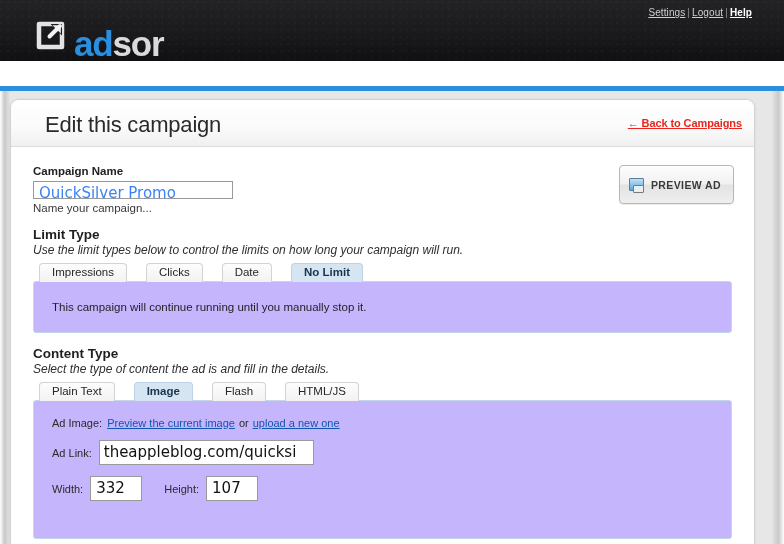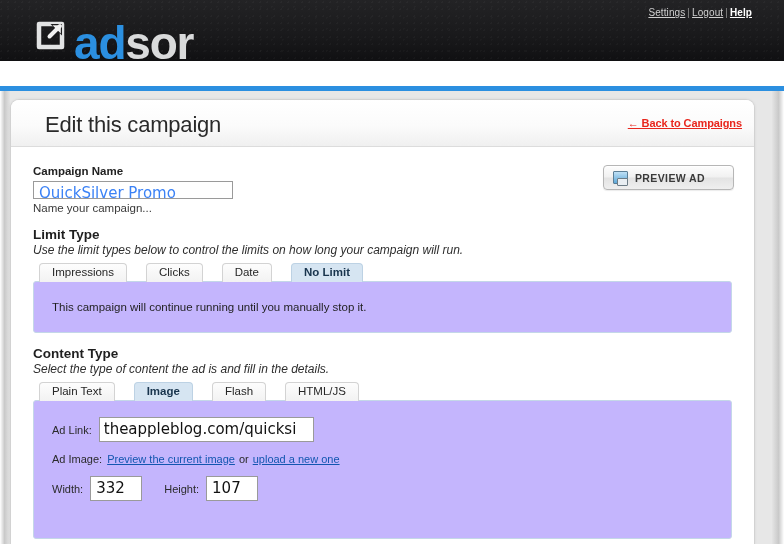--- a/index.html
+++ b/index.html
@@ -27,21 +27,21 @@
     font-size: 10px; color: #bfbfbf;
     letter-spacing: .1px;
   }
   .topnav a { color: #cfcfcf; text-decoration: underline; }
   .topnav a.strong { color: #ffffff; font-weight: bold; }
   .topnav .sep { color: #8a8a8a; padding: 0 2px; text-decoration: none; }
 
   
   .logo { position: absolute; left: 36px; top: 13px; height: 44px; display: flex; align-items: center; }
   .logo-mark { width: 29px; height: 29px; position: relative; margin-right: 9px; }
-  .logo-text { font-size: 46px; font-weight: bold; letter-spacing: -1.2px; line-height: 1; margin-top: 16px; }
+  .logo-text { font-size: 35px; font-weight: bold; letter-spacing: -1.2px; line-height: 1; margin-top: 16px; }
   .logo-ad { color: #2b8fe0; }
   .logo-sor { color: #d9dadb; }
 
   
   .dashtab {
     position: absolute; left: 36px; top: 61px;
     height: 22px; padding: 0 12px 0 9px;
     background: linear-gradient(180deg, #46464a 0%, #303033 55%, #252528 100%);
     border-radius: 5px 5px 0 0;
     display: flex; align-items: center; gap: 7px;
@@ -96,21 +96,21 @@
     position: absolute; right: 12px; top: 17px;
     font-size: 11px; color: #e8261d; text-decoration: underline; font-weight: bold;
     letter-spacing: -.1px; white-space: nowrap;
   }
 
   .card-body { position: relative; padding: 18px 22px 0 22px; }
 
   
   .preview-btn {
     position: absolute; right: 20px; top: 18px;
-    height: 25px; padding: 0 28px 0 9px;
+    height: 39px; padding: 0 12px 0 9px;
     display: flex; align-items: center; gap: 7px;
     background: linear-gradient(180deg,#fdfdfd 0%, #f1f1f1 48%, #e3e3e3 52%, #efefef 100%);
     border: 1px solid #b6b6b6; border-radius: 4px;
     box-shadow: 0 1px 1px rgba(0,0,0,.08), inset 0 1px 0 #fff;
   }
   .preview-btn .label { font-size: 10.5px; font-weight: bold; color: #3a3a3a; letter-spacing: .4px; }
   .img-icon {
     width: 15px; height: 13px; position: relative; flex: 0 0 auto;
     background: linear-gradient(180deg,#bfe0f5 0%, #5ea8d8 100%);
     border: 1px solid #5b7e96; border-radius: 1px;
@@ -252,29 +252,29 @@
         <div class="tabs">
           <div class="tab">Plain Text</div>
           <div class="tab active">Image</div>
           <div class="tab">Flash</div>
           <div class="tab">HTML/JS</div>
         </div>
 
         <div class="panel panel-content">
 
           <div class="row">
-            <span class="mini-label">Ad Link:</span>
-            <div class="link-input">theappleblog.com/quicksi</div>
-          </div>
-
-          <div class="row">
             <span class="mini-label">Ad Image:</span>
             <a href="#" style="margin-left:5px">Preview the current image</a>
             <span class="mini-label" style="margin:0 4px">or</span>
             <a href="#">upload a new one</a>
+          </div>
+
+          <div class="row">
+            <span class="mini-label">Ad Link:</span>
+            <div class="link-input">theappleblog.com/quicksi</div>
           </div>
 
           <div class="row">
             <span class="mini-label">Width:</span>
             <div class="num-input">332</div>
             <span class="gap"></span>
             <span class="mini-label">Height:</span>
             <div class="num-input">107</div>
           </div>
 

